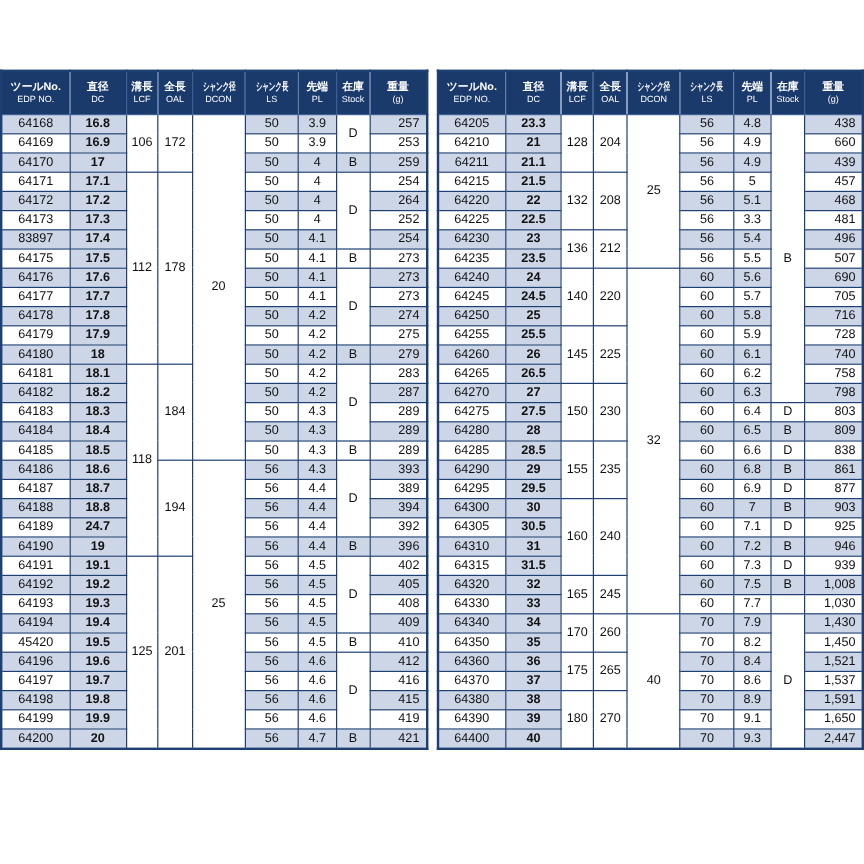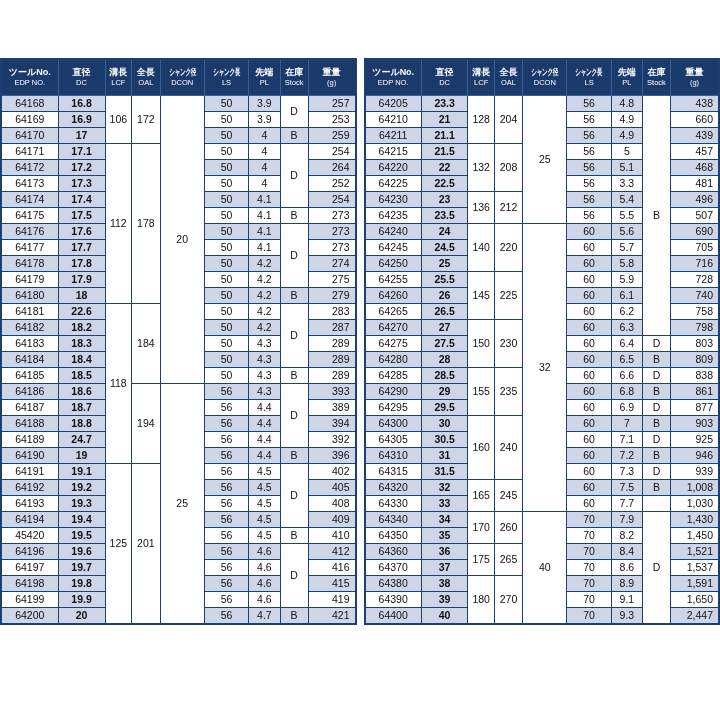--- a/index.html
+++ b/index.html
@@ -149,21 +149,21 @@
             <td class="c-wt">264</td>
           </tr>
           <tr>
             <td class="c-edp">64173</td>
             <td class="c-dc">17.3</td>
             <td class="c-ls">50</td>
             <td class="c-pl">4</td>
             <td class="c-wt">252</td>
           </tr>
           <tr class="zebra">
-            <td class="c-edp">64174</td>
+            <td class="c-edp">83897</td>
             <td class="c-dc">17.4</td>
             <td class="c-ls">50</td>
             <td class="c-pl">4.1</td>
             <td class="c-wt">254</td>
           </tr>
           <tr>
             <td class="c-edp">64175</td>
             <td class="c-dc">17.5</td>
             <td class="c-ls">50</td>
             <td class="c-pl">4.1</td>
@@ -202,21 +202,21 @@
           <tr class="zebra">
             <td class="c-edp">64180</td>
             <td class="c-dc">18</td>
             <td class="c-ls">50</td>
             <td class="c-pl">4.2</td>
             <td class="c-stock">B</td>
             <td class="c-wt">279</td>
           </tr>
           <tr>
             <td class="c-edp">64181</td>
-            <td class="c-dc">22.6</td>
+            <td class="c-dc">18.1</td>
             <td class="c-lcf merged" rowspan="10">118</td>
             <td class="c-oal merged" rowspan="5">184</td>
             <td class="c-ls">50</td>
             <td class="c-pl">4.2</td>
             <td class="c-stock merged" rowspan="4">D</td>
             <td class="c-wt">283</td>
           </tr>
           <tr class="zebra">
             <td class="c-edp">64182</td>
             <td class="c-dc">18.2</td>

